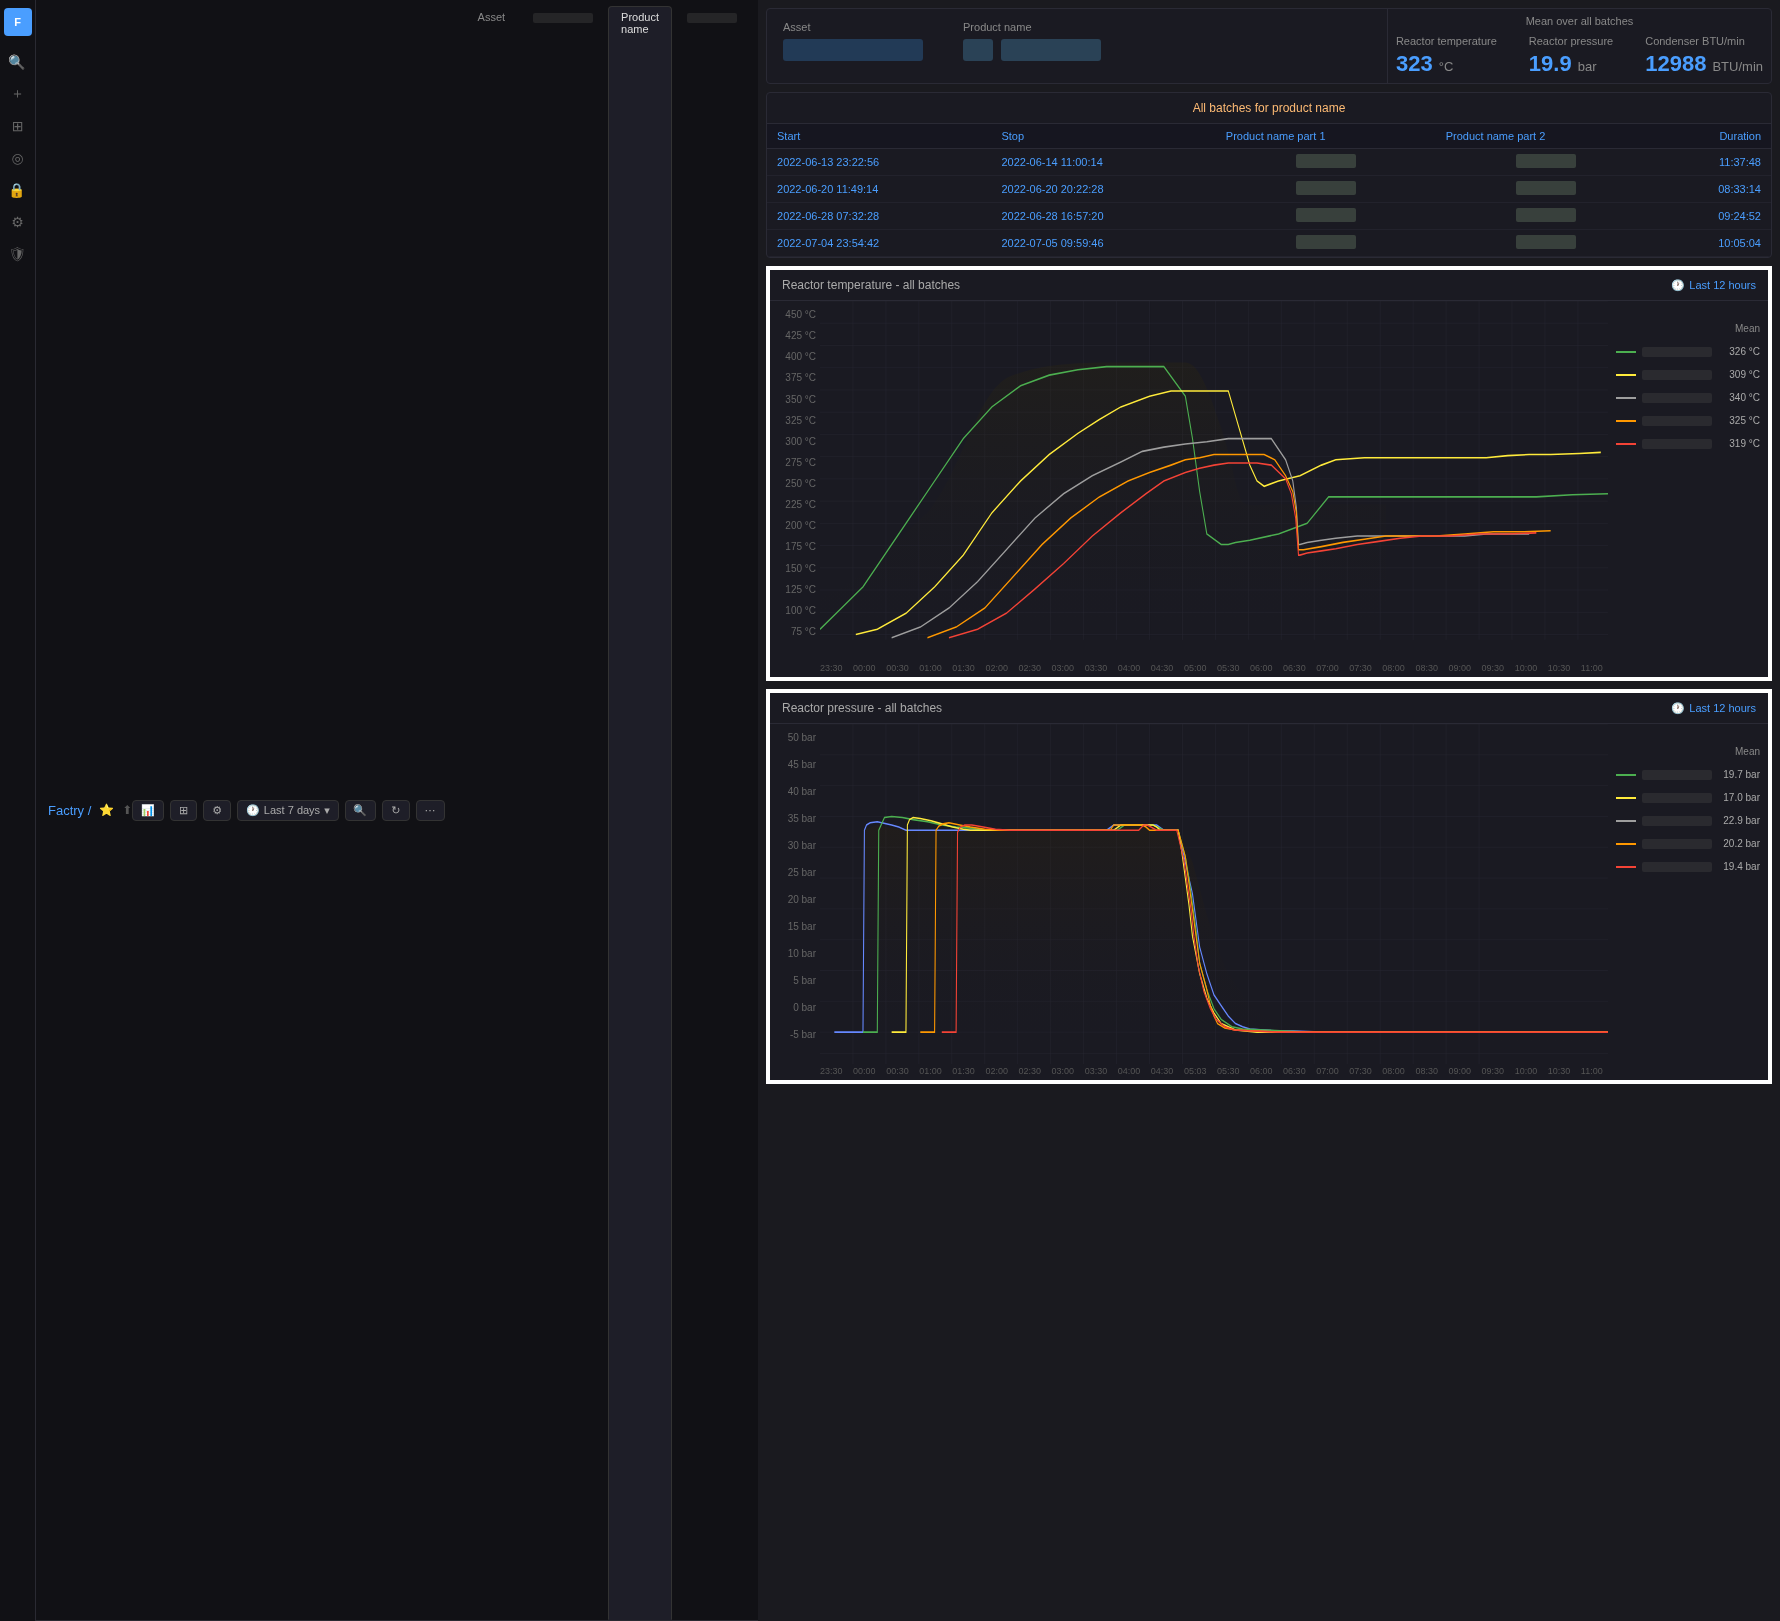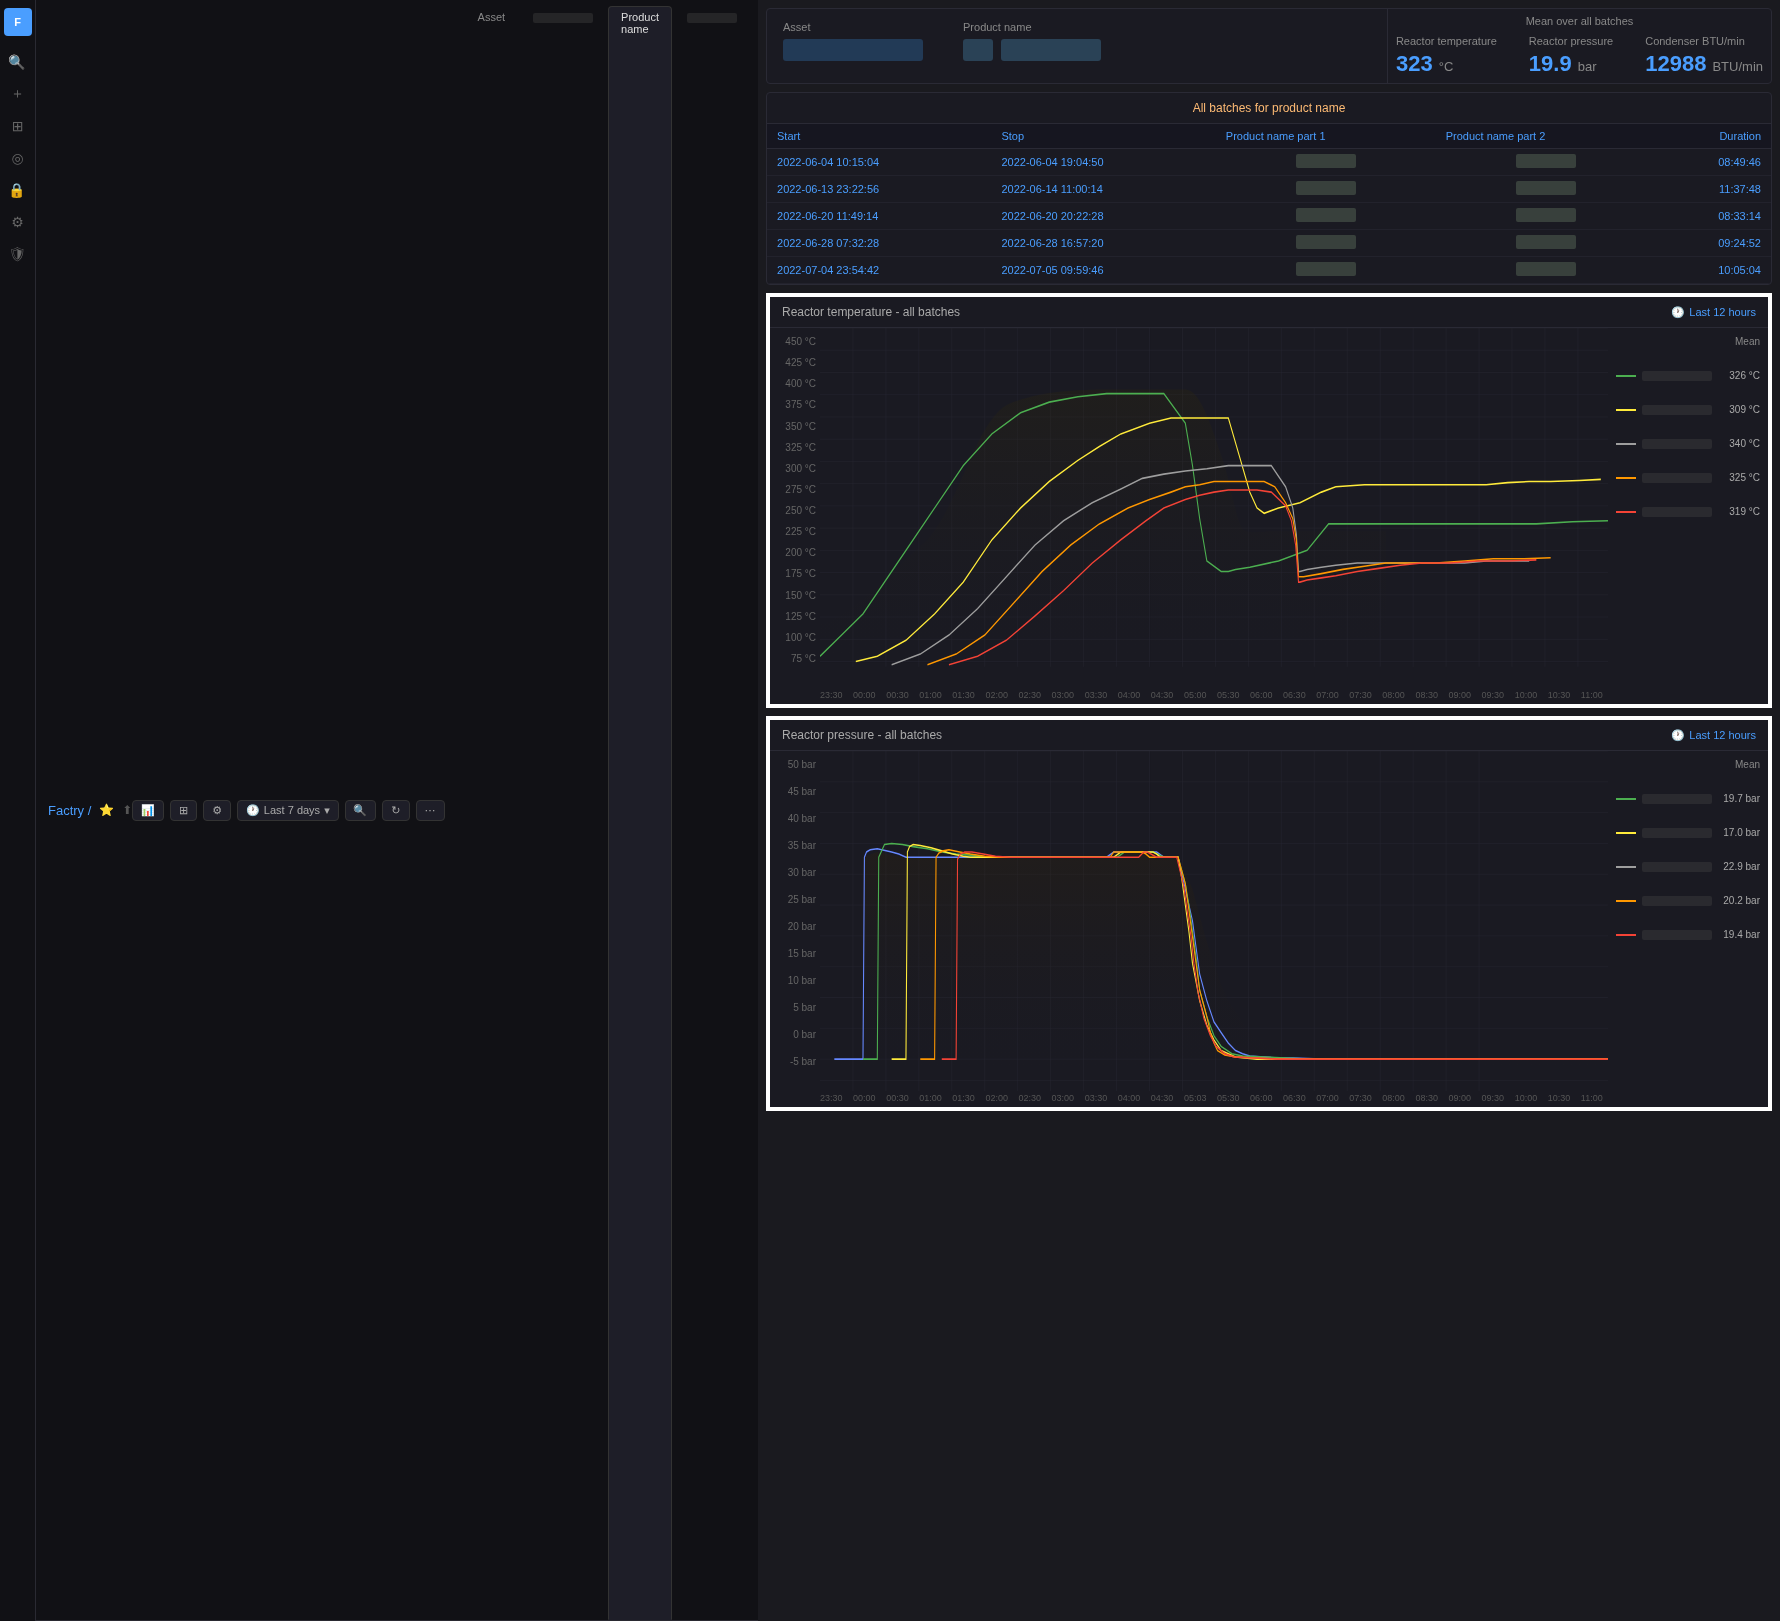--- a/index.html
+++ b/index.html
@@ -268,22 +268,23 @@
     }
     .chart-svg {
       width: 100%;
       height: 100%;
     }
     .chart-legend {
       width: 160px;
       padding: 8px;
       display: flex;
       flex-direction: column;
-      gap: 23px;
+      gap: 12px;
       font-size: 10px;
+      margin-top: 14px;
     }
     .legend-item {
       display: flex;
       align-items: center;
       gap: 6px;
     }
     .legend-color {
       width: 20px;
       height: 2px;
       flex-shrink: 0;
@@ -426,27 +427,20 @@
         <thead>
           <tr>
             <th>Start</th>
             <th>Stop</th>
             <th style="color:#4a9eff;">Product name part 1</th>
             <th style="color:#4a9eff;">Product name part 2</th>
             <th class="right">Duration</th>
           </tr>
         </thead>
         <tbody id="batches-tbody">
-        <tr>
-    <td><a style="color:#4a9eff;text-decoration:none;" href="#">2022-06-04 10:15:04</a></td>
-    <td><a style="color:#4a9eff;text-decoration:none;" href="#">2022-06-04 19:04:50</a></td>
-    <td class="center"><div class="blurred-cell" style="background:#556655;"></div></td>
-    <td class="center"><div class="blurred-cell" style="background:#556655;"></div></td>
-    <td class="right"><a style="color:#4a9eff;text-decoration:none;" href="#">08:49:46</a></td>
-  </tr>
             <tr>
     <td><a style="color:#4a9eff;text-decoration:none;" href="#">2022-06-13 23:22:56</a></td>
     <td><a style="color:#4a9eff;text-decoration:none;" href="#">2022-06-14 11:00:14</a></td>
     <td class="center"><div class="blurred-cell" style="background:#556655;"></div></td>
     <td class="center"><div class="blurred-cell" style="background:#556655;"></div></td>
     <td class="right"><a style="color:#4a9eff;text-decoration:none;" href="#">11:37:48</a></td>
   </tr>
             <tr>
     <td><a style="color:#4a9eff;text-decoration:none;" href="#">2022-06-20 11:49:14</a></td>
     <td><a style="color:#4a9eff;text-decoration:none;" href="#">2022-06-20 20:22:28</a></td>

